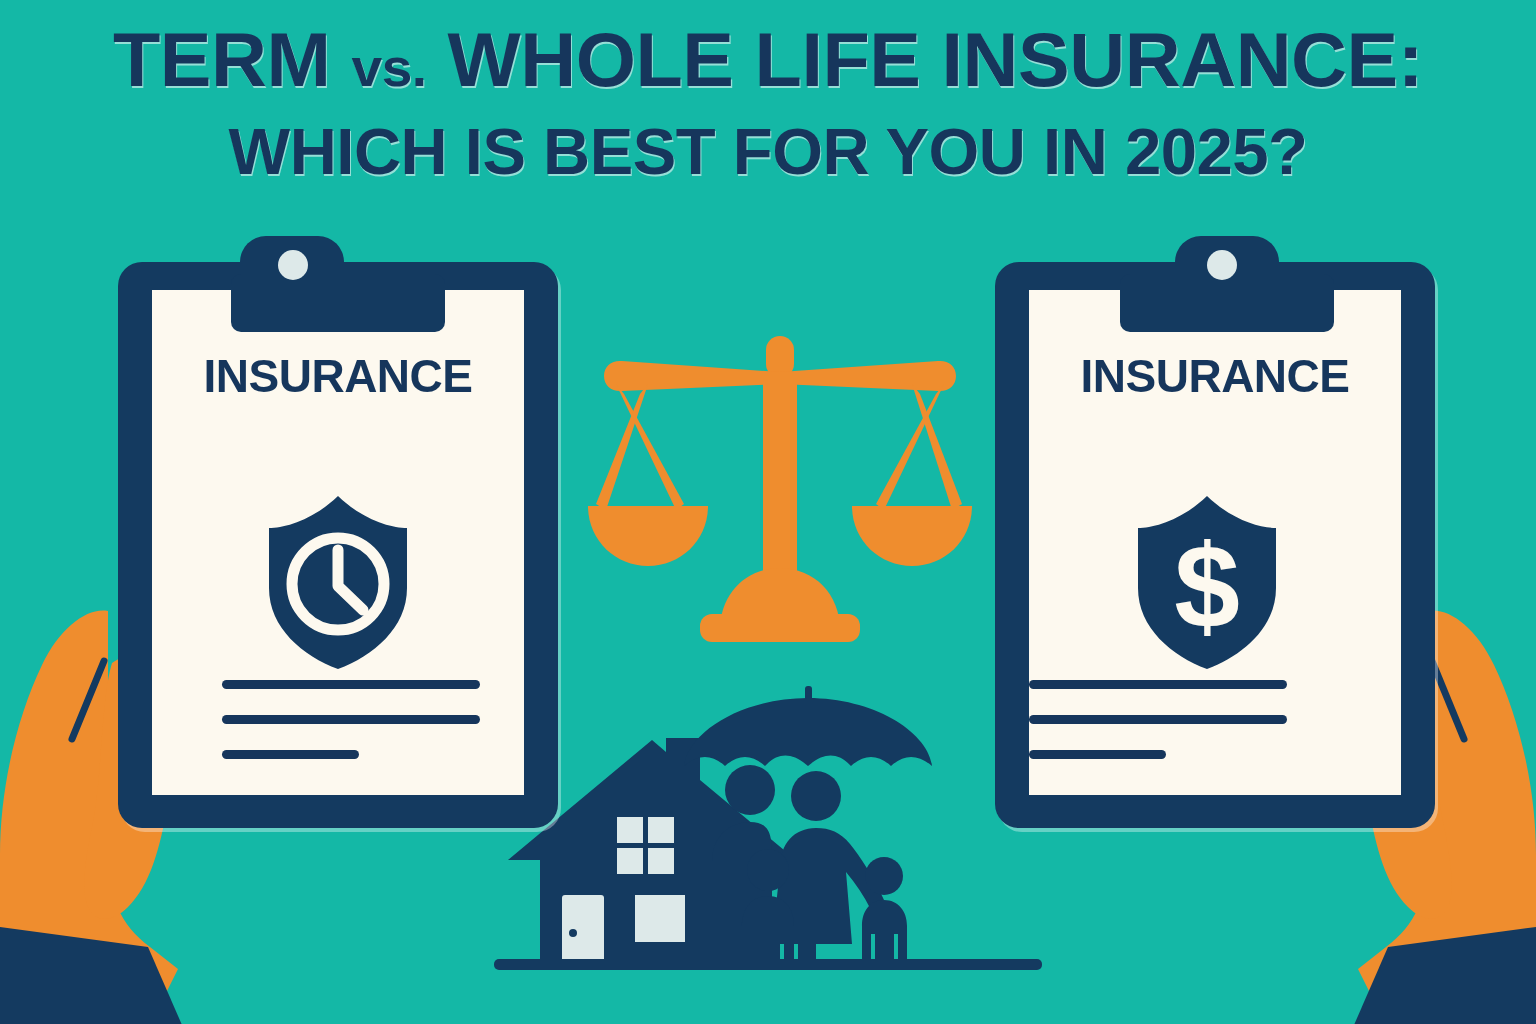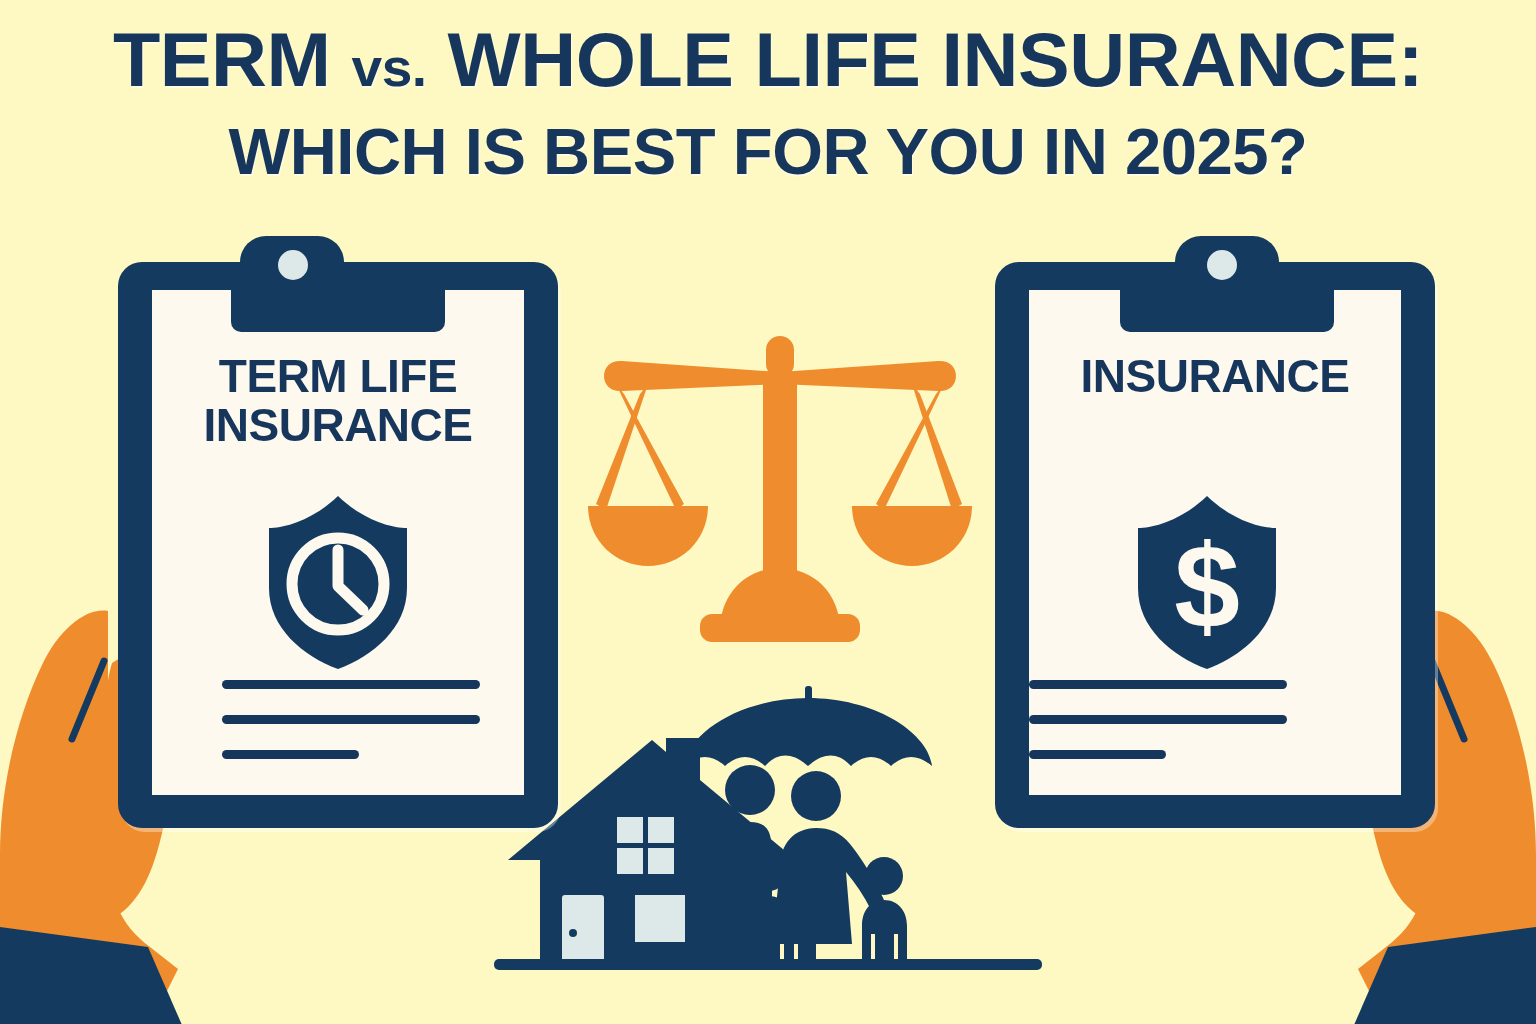--- a/index.html
+++ b/index.html
@@ -1,21 +1,21 @@
 <!DOCTYPE html>
 <html><head>
 <meta charset="utf-8">
 <style>
   * { margin:0; padding:0; box-sizing:border-box; }
   html,body { background:#ffffff; }
   #stage {
     position:relative;
     width:1536px;
     height:1024px;
-    background:#fef9c3;
+    background:#14b8a6;
     overflow:hidden;
     font-family:"Liberation Sans", sans-serif;
   }
 
   
   .title-block {
     position:absolute;
     left:0; top:22px;
     width:1536px;
     text-align:center;
@@ -134,21 +134,20 @@
     <div class="cb-clip-tab" style="left:122px; top:0px; width:104px; height:62px;"></div>
     <div class="cb-clip-hole" style="left:160px; top:14px; width:30px; height:30px;"></div>
 
     <div class="cb-body" style="left:0px; top:26px; width:440px; height:566px;"></div>
 
     <div class="cb-paper" style="left:34px; top:54px; width:372px; height:505px; z-index:2;"></div>
 
     <div class="cb-clip-base" style="left:113px; top:38px; width:214px; height:58px;"></div>
 
     <div class="cb-title" style="left:34px; top:116px; width:372px;">
-      <div>TERM LIFE</div>
       <div>INSURANCE</div>
     </div>
 
     <div class="cb-icon" style="left:145px; top:256px; width:150px; height:180px;">
       <svg width="150" height="180" viewBox="0 0 150 180" xmlns="http://www.w3.org/2000/svg">
         <path d="M75 4 C 50 28, 22 36, 6 36 L 6 96 C 6 136, 40 164, 75 177
                  C 110 164, 144 136, 144 96 L 144 36 C 128 36, 100 28, 75 4 Z" fill="#143a60"></path>
         <circle cx="75" cy="92" r="46" fill="none" stroke="#fdf9ef" stroke-width="11"></circle>
         <path d="M75 58 L 75 94 L 100 118" stroke="#fdf9ef" stroke-width="11" stroke-linecap="round" stroke-linejoin="round" fill="none"></path>
       </svg>

